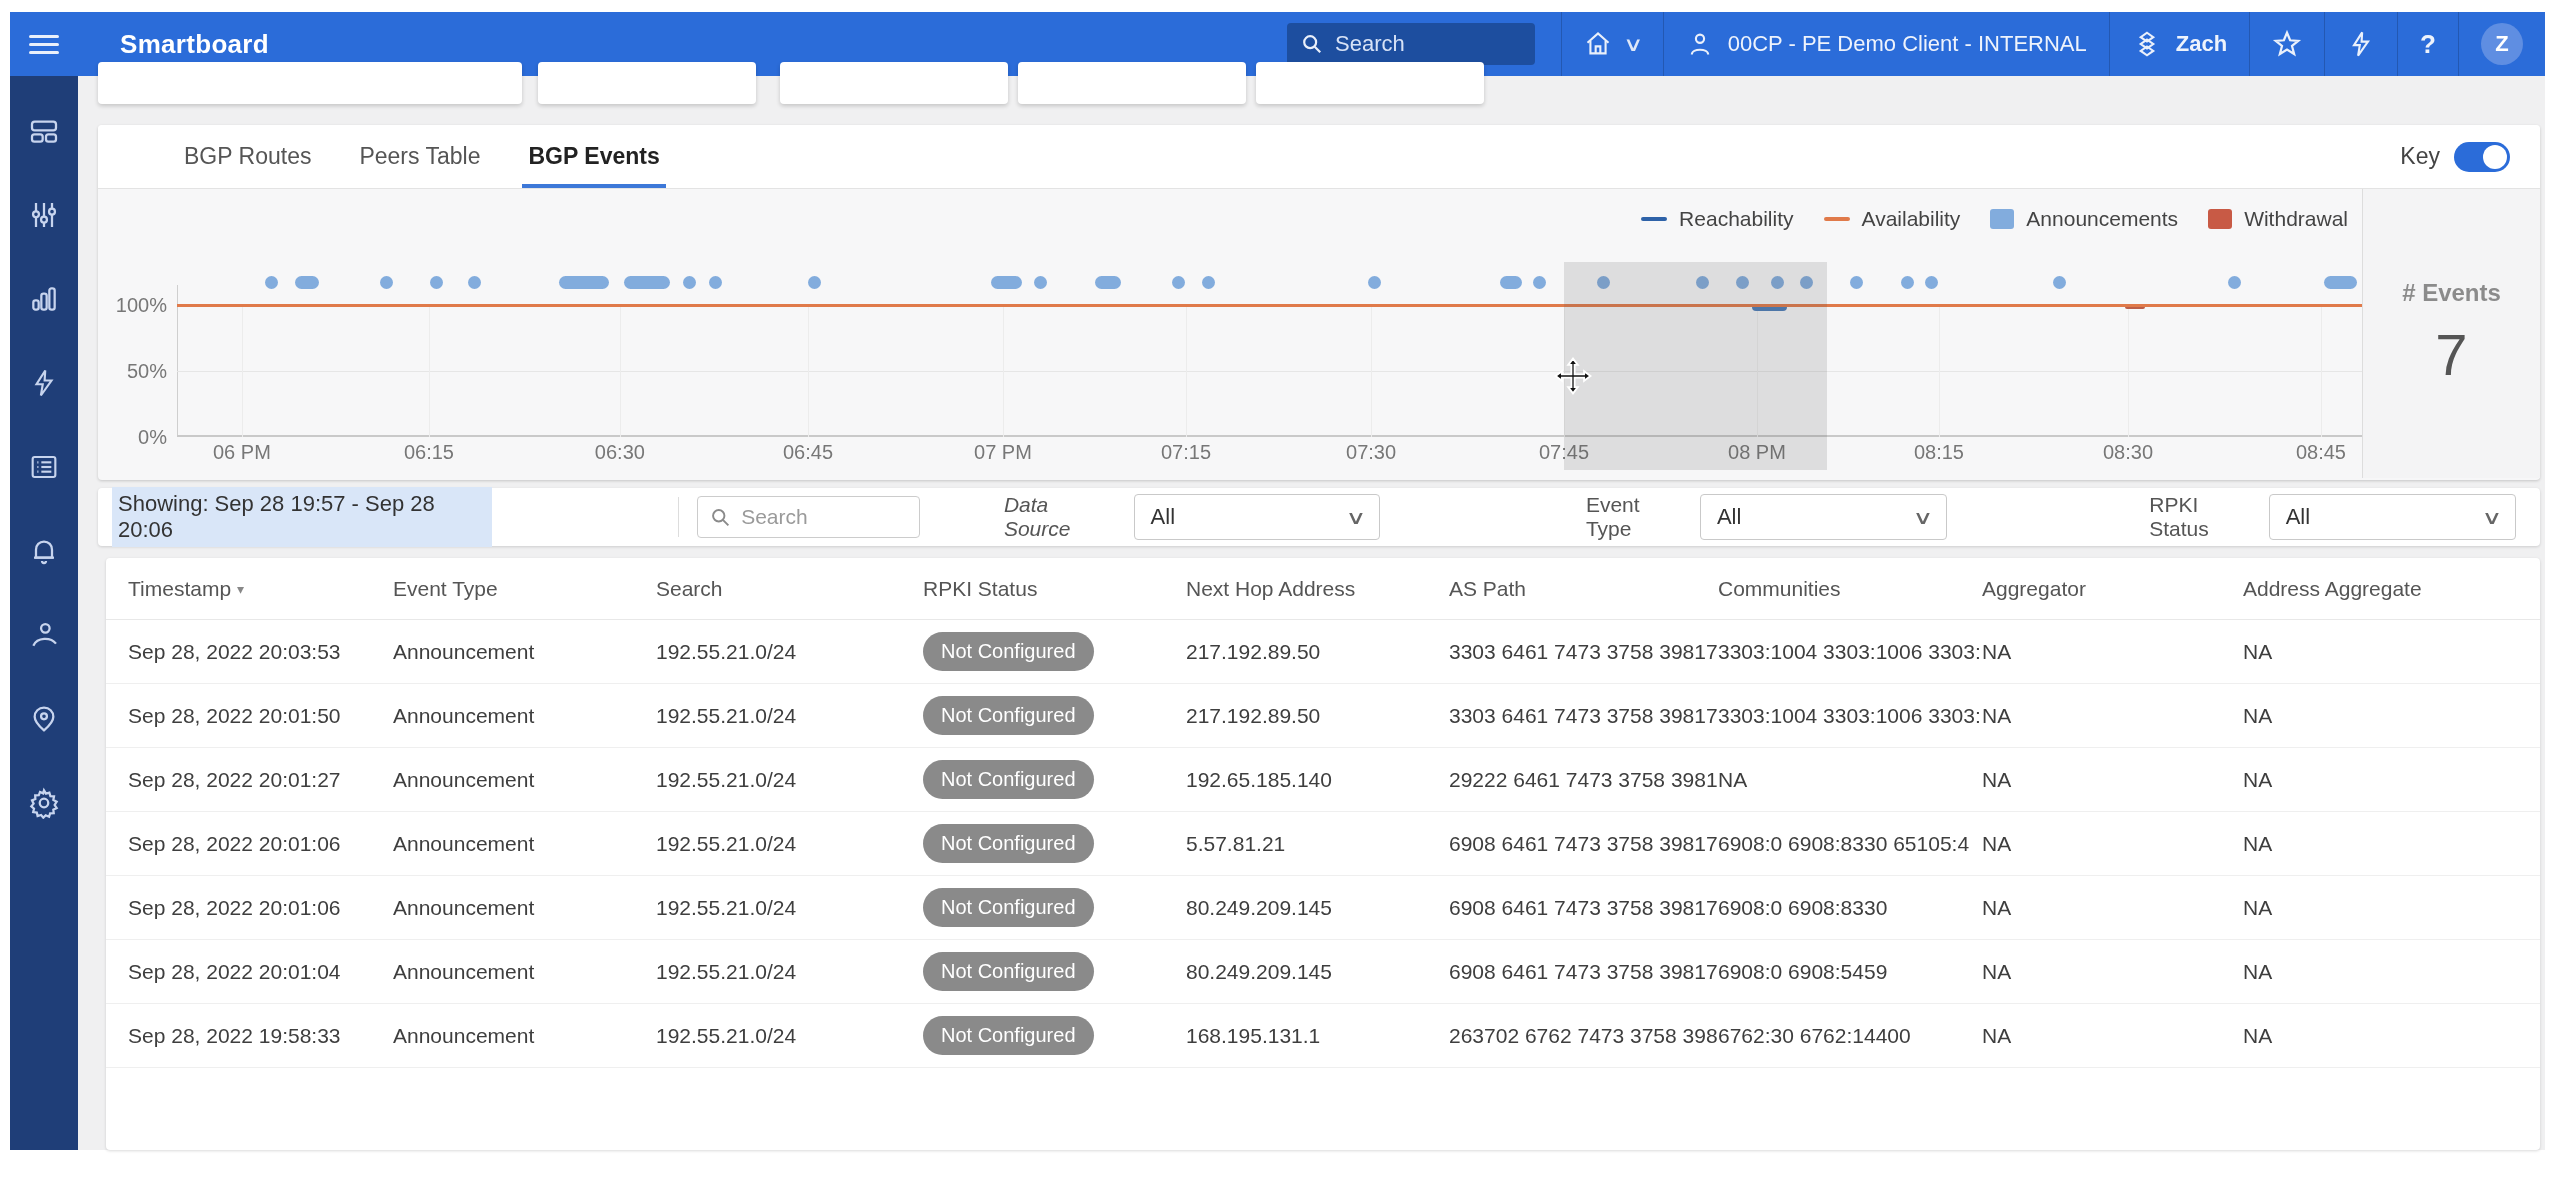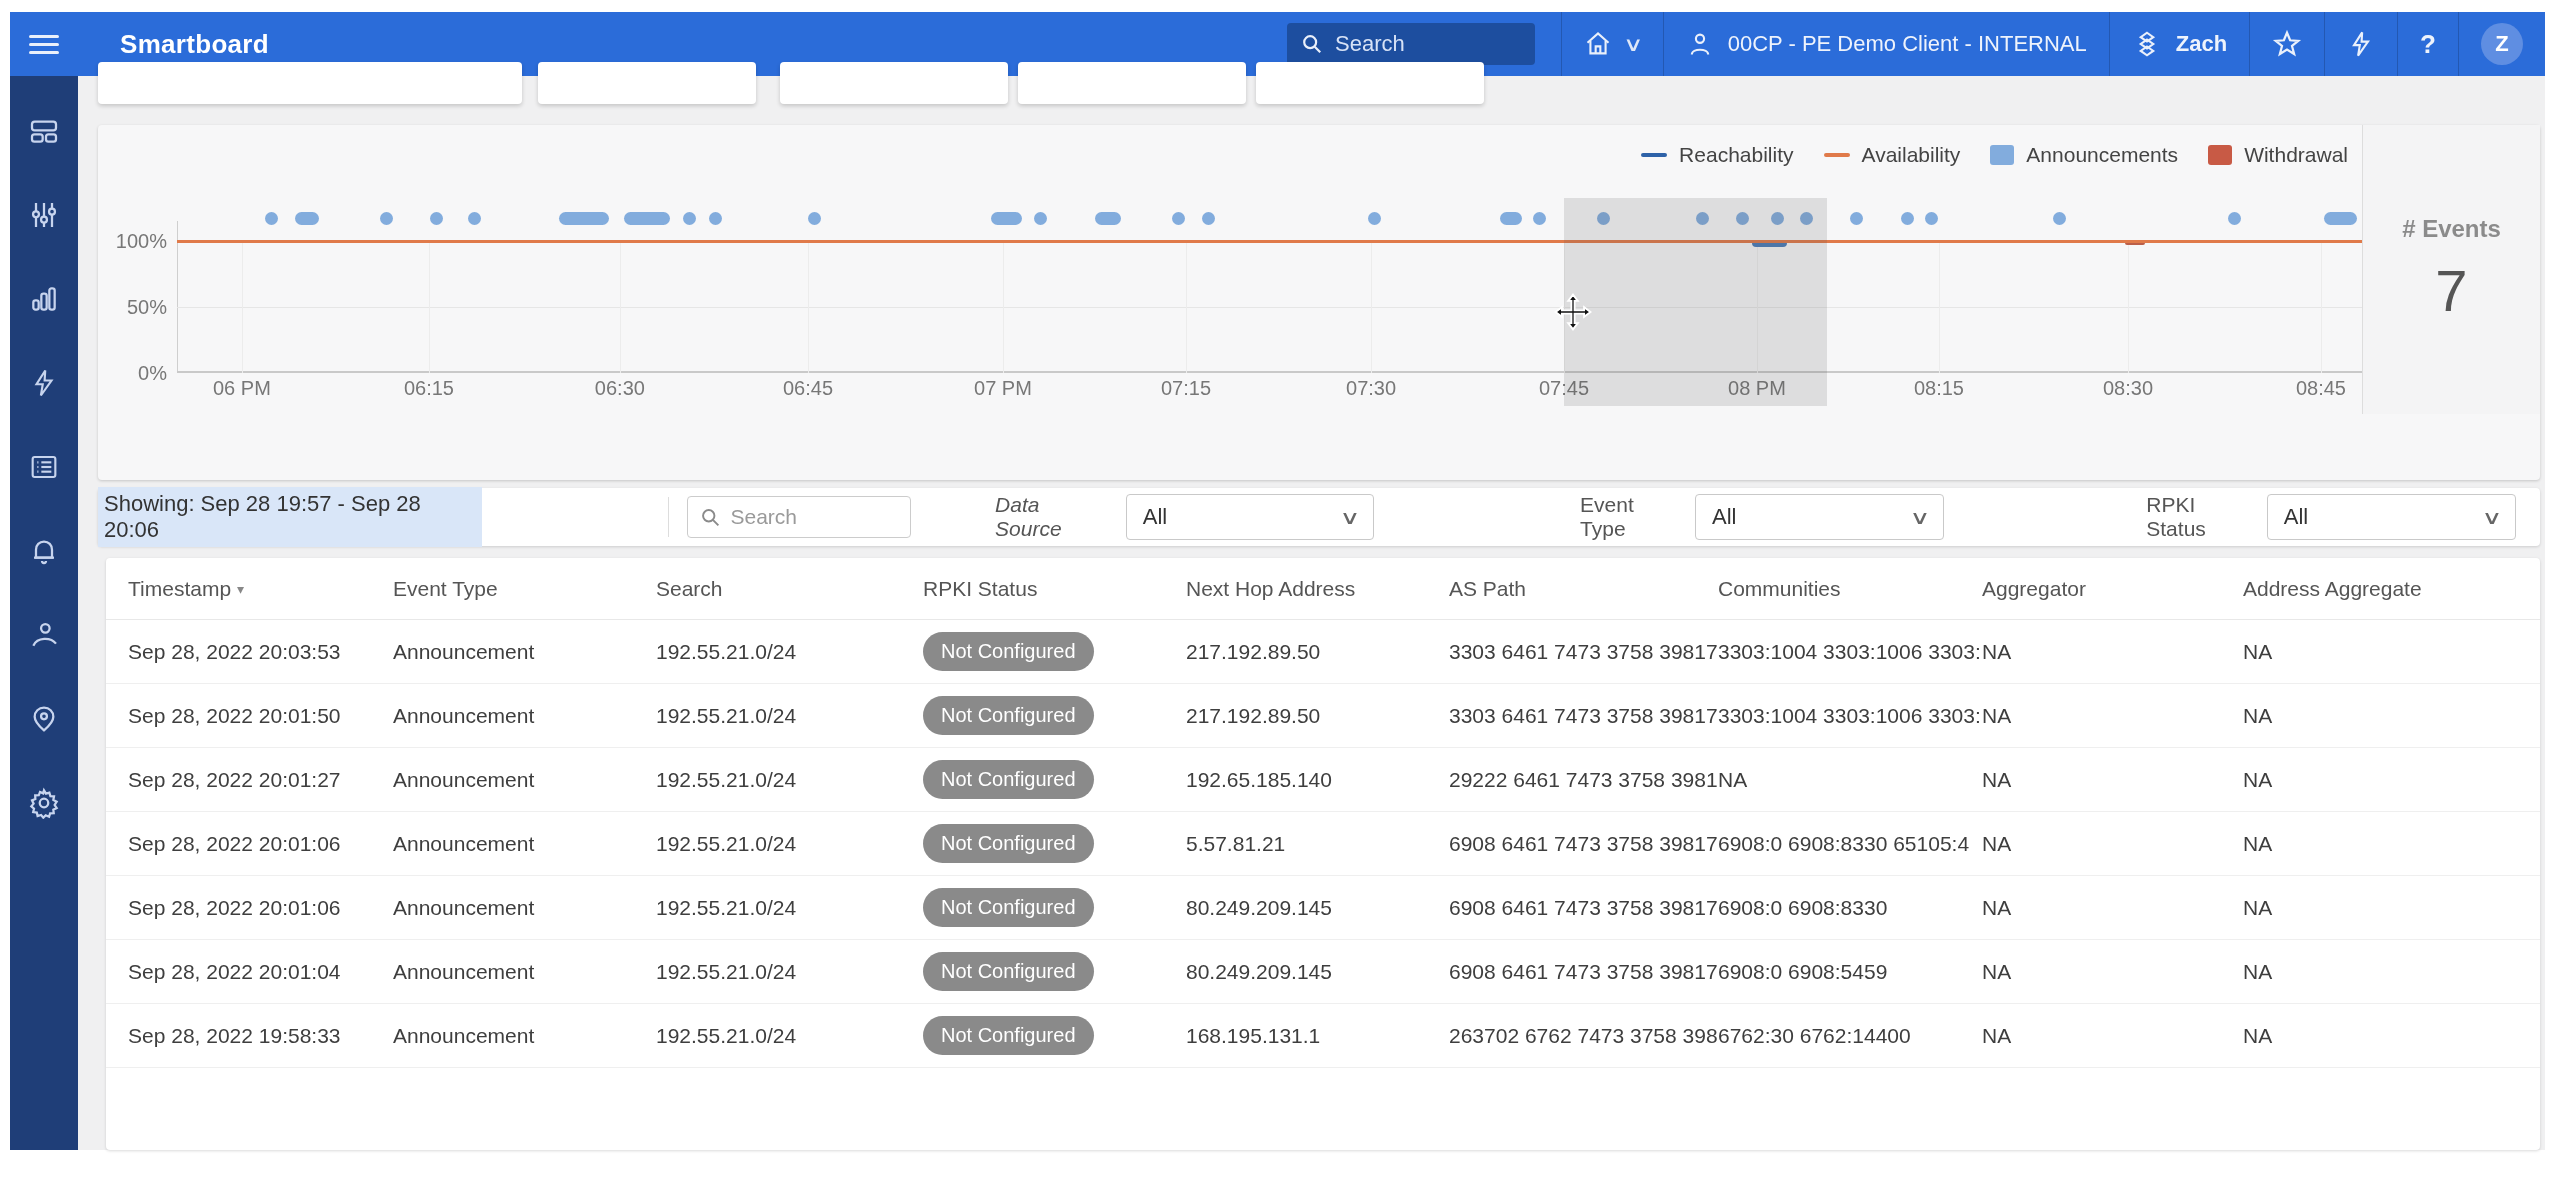--- a/index.html
+++ b/index.html
@@ -84,21 +84,21 @@
   .move-cursor { position: absolute; z-index: 6; }
 
   .events-summary { width: 178px; border-left: 1px solid #ddd; background: #f4f4f5;
     display: flex; flex-direction: column; align-items: center; justify-content: center; gap: 14px; }
   .ev-lbl { font-size: 24px; font-weight: bold; color: #8b8b8b; }
   .ev-val { font-size: 58px; color: #555; }
 
   
   .filterbar { position: absolute; left: 20px; right: 5px; top: 412px; height: 58px; background: #fff;
     border-radius: 4px; box-shadow: 0 1px 3px rgba(0,0,0,0.15); display: flex; align-items: center; }
-  .showing { margin-left: 0; font-size: 22px; color: #333; background: #d9e6f8; padding: 4px 6px; }
+  .showing { margin-left: 14px; font-size: 22px; color: #333; background: #d9e6f8; padding: 4px 6px; }
   .f-divider { width: 1px; height: 40px; background: #ddd; margin-left: 186px; }
   .f-search { margin-left: 18px; width: 228px; height: 42px; border: 1px solid #ccc; border-radius: 4px;
     display: flex; align-items: center; padding: 0 12px; gap: 10px; background: #fff; }
   .f-search .ph { font-size: 21px; color: #9a9a9a; }
   .f-label { font-size: 21px; color: #555; }
   .f-select { height: 46px; border: 1px solid #c9c9c9; border-radius: 4px; background: #fff;
     display: flex; align-items: center; justify-content: space-between; padding: 0 16px; cursor: pointer; }
   .f-select .val { font-size: 22px; color: #333; }
   .f-select .chv { color: #666; font-size: 19px; transform: scaleX(1.5); }
   .ml-ds { margin-left: 84px; font-style: italic; } .w-ds { width: 252px; margin-left: 16px; }
@@ -265,20 +265,31 @@
 
     <div class="cards-row">
       <div class="pcard" style="left:20px;width:424px;"></div>
       <div class="pcard" style="left:460px;width:218px;"></div>
       <div class="pcard" style="left:702px;width:228px;"></div>
       <div class="pcard" style="left:940px;width:228px;"></div>
       <div class="pcard" style="left:1178px;width:228px;"></div>
     </div>
 
     <section class="panel">
+      <div class="tabs-row">
+        <div class="tab">BGP Routes</div>
+        <div class="tab">Peers Table</div>
+        <div class="tab active">BGP Events</div>
+        <div class="key-wrap">
+          <span class="key-lbl">Key</span>
+          <span class="toggle">
+              <span class="knob"></span>
+            </span>
+        </div>
+      </div>
 
       <div class="chart-wrap">
         <div class="chart-area">
           <div class="legend">
               <span class="lg-item">
                 <span class="sw-line" style="background: rgb(46, 98, 168);"></span>
                 <span class="txt">Reachability</span>
               </span>
               <span class="lg-item">
                 <span class="sw-line" style="background: rgb(224, 122, 74);"></span>

